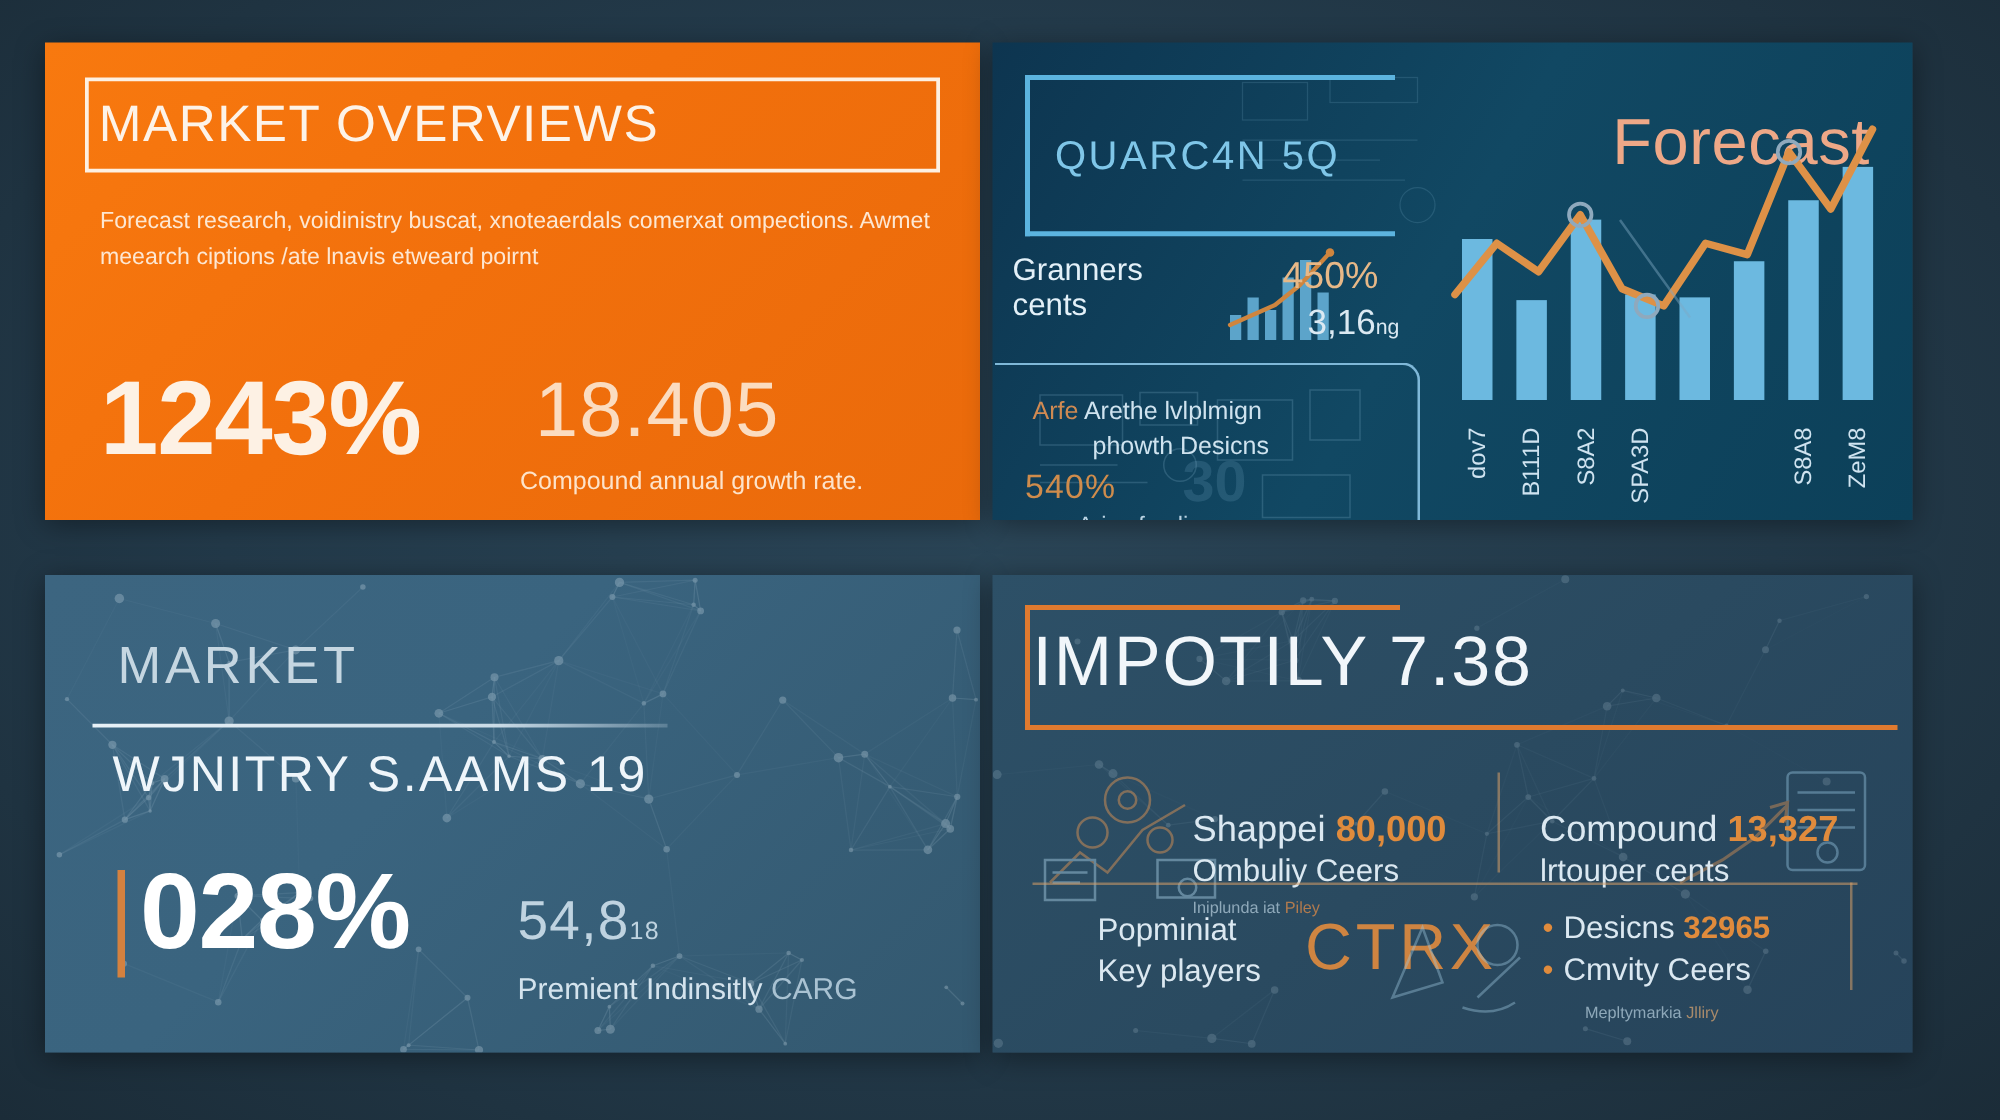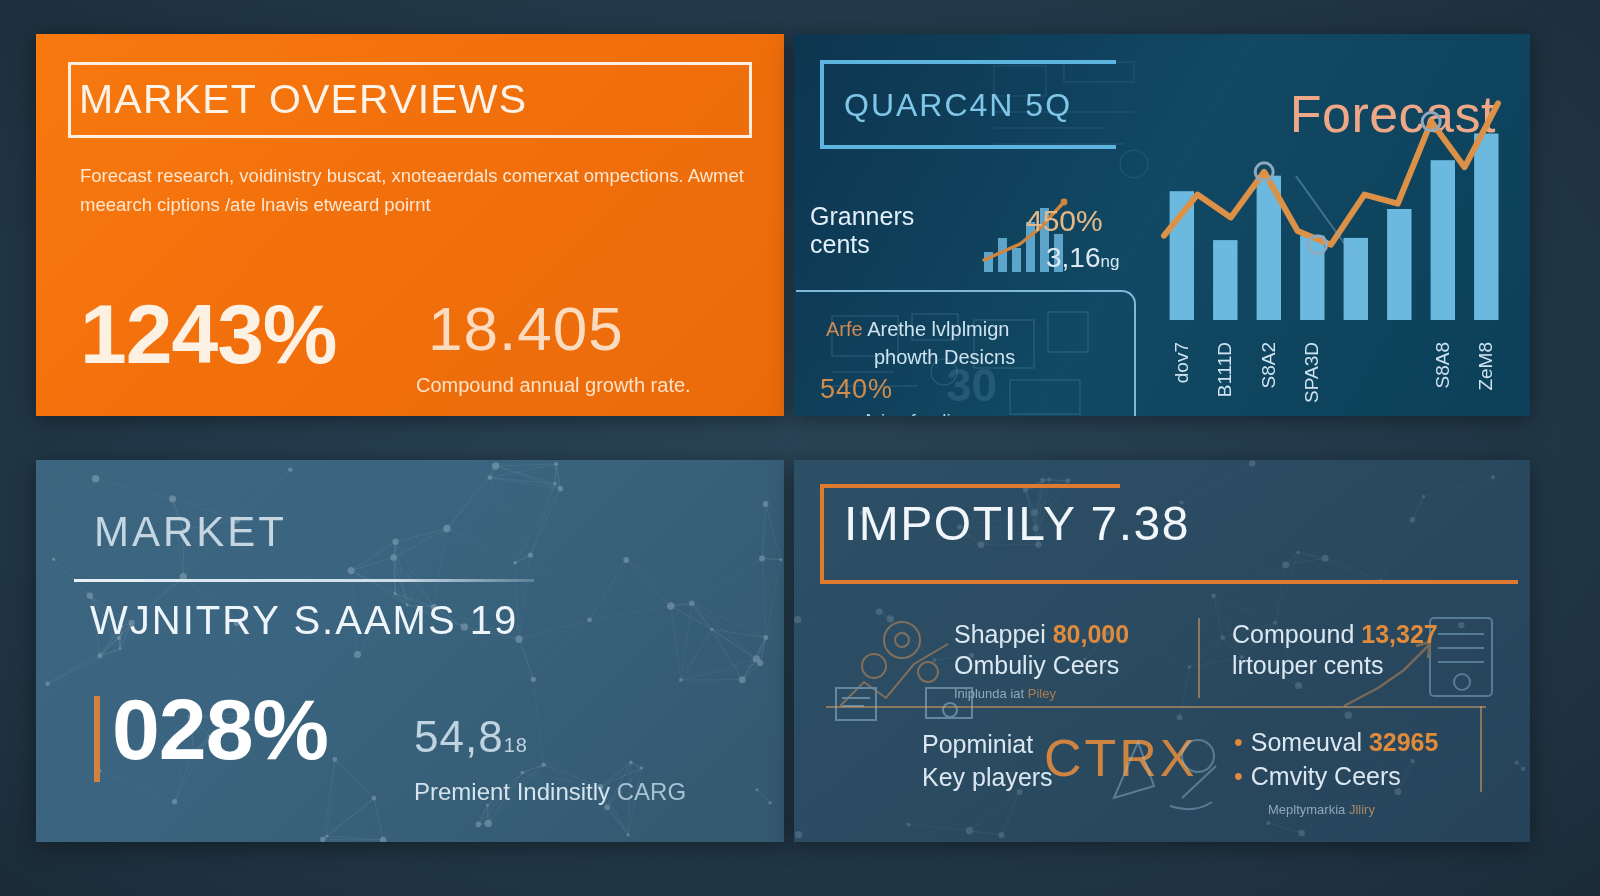--- a/index.html
+++ b/index.html
@@ -61,21 +61,21 @@
     position:absolute; left:336px; top:82px;
     font-size:20px; font-weight:300; color:#fde3ca; white-space:nowrap;
   }
 
   
   #p-forecast {
     left:794px; top:34px; width:736px; height:382px;
     background:linear-gradient(120deg,#0d3550 0%, #114863 48%, #0c4059 100%);
   }
   #p-forecast .blue-frame {
-    position:absolute; left:26px; top:26px; width:296px; height:89px;
+    position:absolute; left:26px; top:26px; width:296px; height:129px;
     border-left:4px solid #5cb4df; border-top:4px solid #5cb4df;
     border-bottom:4px solid #5cb4df;
   }
   #p-forecast .blue-frame h2 {
     position:absolute; left:20px; top:50%; transform:translateY(-50%);
     font-size:32px; font-weight:300; letter-spacing:2px;
     color:#7fc6e8; white-space:nowrap;
   }
   #p-forecast .fc-title {
     position:absolute; right:34px; top:50px;
@@ -181,28 +181,28 @@
   }
   #p-impact .or-bot-seg {
     position:absolute; left:26px; top:120px; width:698px; height:4px;
     background:#e07a2f;
   }
   #p-impact .or-left-seg {
     position:absolute; left:26px; top:24px; width:4px; height:100px;
     background:#e07a2f;
   }
   #p-impact h2.ttl {
-    position:absolute; left:50px; top:36px;
-    font-size:48px; font-weight:400; letter-spacing:1.5px; color:#f1f6fa;
+    position:absolute; left:32px; top:36px;
+    font-size:56px; font-weight:400; letter-spacing:1.5px; color:#f1f6fa;
     white-space:nowrap;
   }
   
   #p-impact .cell { position:absolute; }
   #p-impact .cell .c-line1 {
-    font-size:25px; font-weight:300; color:#dbe8f1; white-space:nowrap;
+    font-size:29px; font-weight:300; color:#dbe8f1; white-space:nowrap;margin-top:28px;
   }
   #p-impact .cell .c-line1 .val { color:#e08b3c; font-weight:700; }
   #p-impact .cell .c-line2 {
     font-size:25px; font-weight:300; color:#dbe8f1; white-space:nowrap;
     margin-top:2px;
   }
   #p-impact .cell .c-foot {
     font-size:13px; font-weight:300; color:#8fa9ba; margin-top:6px;
     white-space:nowrap;
   }
@@ -221,21 +221,21 @@
     line-height:1.35;
   }
   #p-impact .bullet-list .bl .dot { color:#e08b3c; margin-right:8px; }
   #p-impact .bullet-list .bl .val { color:#e08b3c; font-weight:700; }
   #p-impact .bullet-list .bl-foot {
     font-size:13px; color:#8ea8b9; margin-top:8px; margin-left:34px;
   }
   #p-impact .bullet-list .bl-foot .hl { color:#a88a6a; }
   #p-impact .kp-label {
     position:absolute; left:84px; top:268px;
-    font-size:25px; font-weight:300; color:#dbe8f1; line-height:1.32;margin-left:44px;
+    font-size:25px; font-weight:300; color:#dbe8f1; line-height:1.32;
   }
   #p-impact .ctbx {
     position:absolute; left:250px; top:268px;
     font-size:52px; font-weight:400; color:#dd8a3f; letter-spacing:3px;
     opacity:.92;
   }
   .icon-art { position:absolute; opacity:.55; }
 </style>
 </head>
 <body>
@@ -825,21 +825,21 @@
       <g stroke="#9fc9e0" stroke-width="2" fill="none">
         <path d="M20 76 L44 20 L60 64 Z"></path>
         <circle cx="104" cy="34" r="16"></circle>
         <path d="M88 76 L122 44"></path>
         <path d="M118 80 Q100 92 76 84"></path>
       </g>
     </svg>
 
     <div class="bullet-list">
       <div class="bl">
-        <span class="dot">•</span><span>Someuval</span>
+        <span class="dot">•</span><span>Desicns</span>
         <span class="val">32965</span>
       </div>
       <div class="bl">
         <span class="dot">•</span><span>Cmvity Ceers</span>
       </div>
       <div class="bl-foot">
         <span>Mepltymarkia</span>
         <span class="hl">Jlliry</span>
       </div>
     </div>

